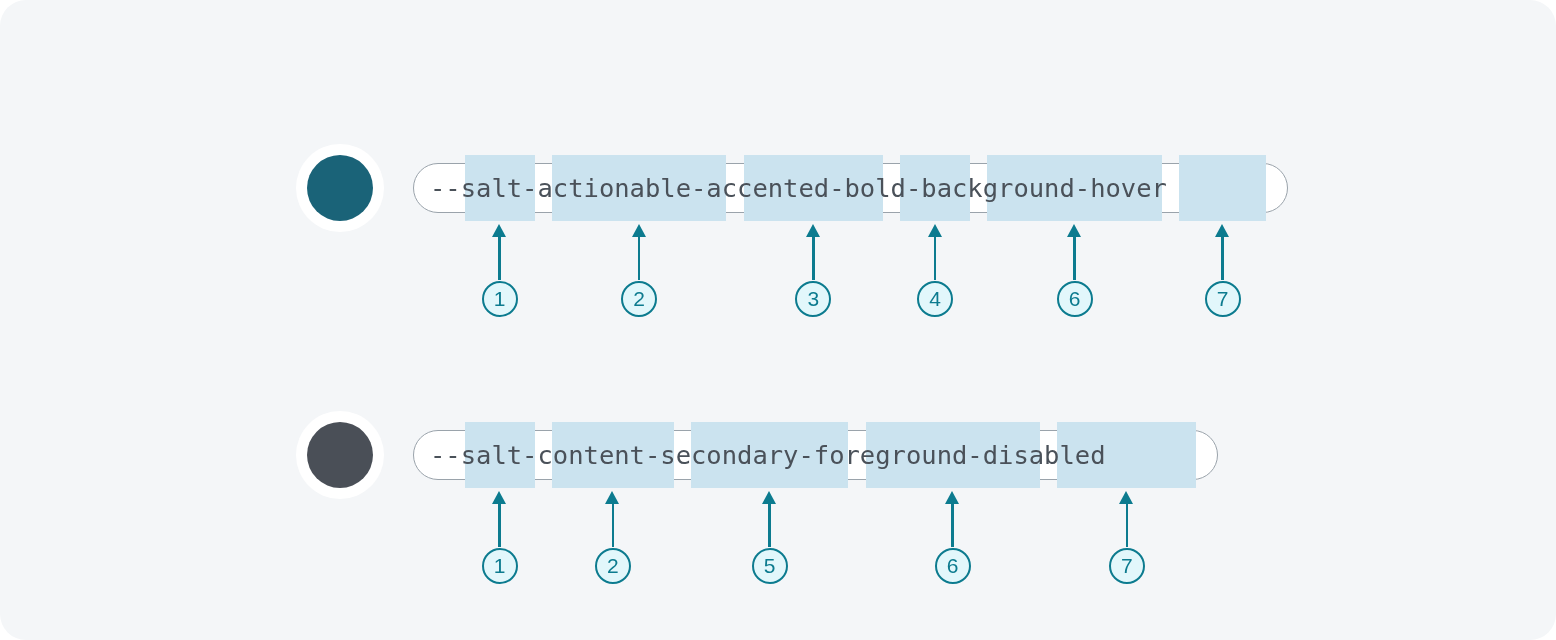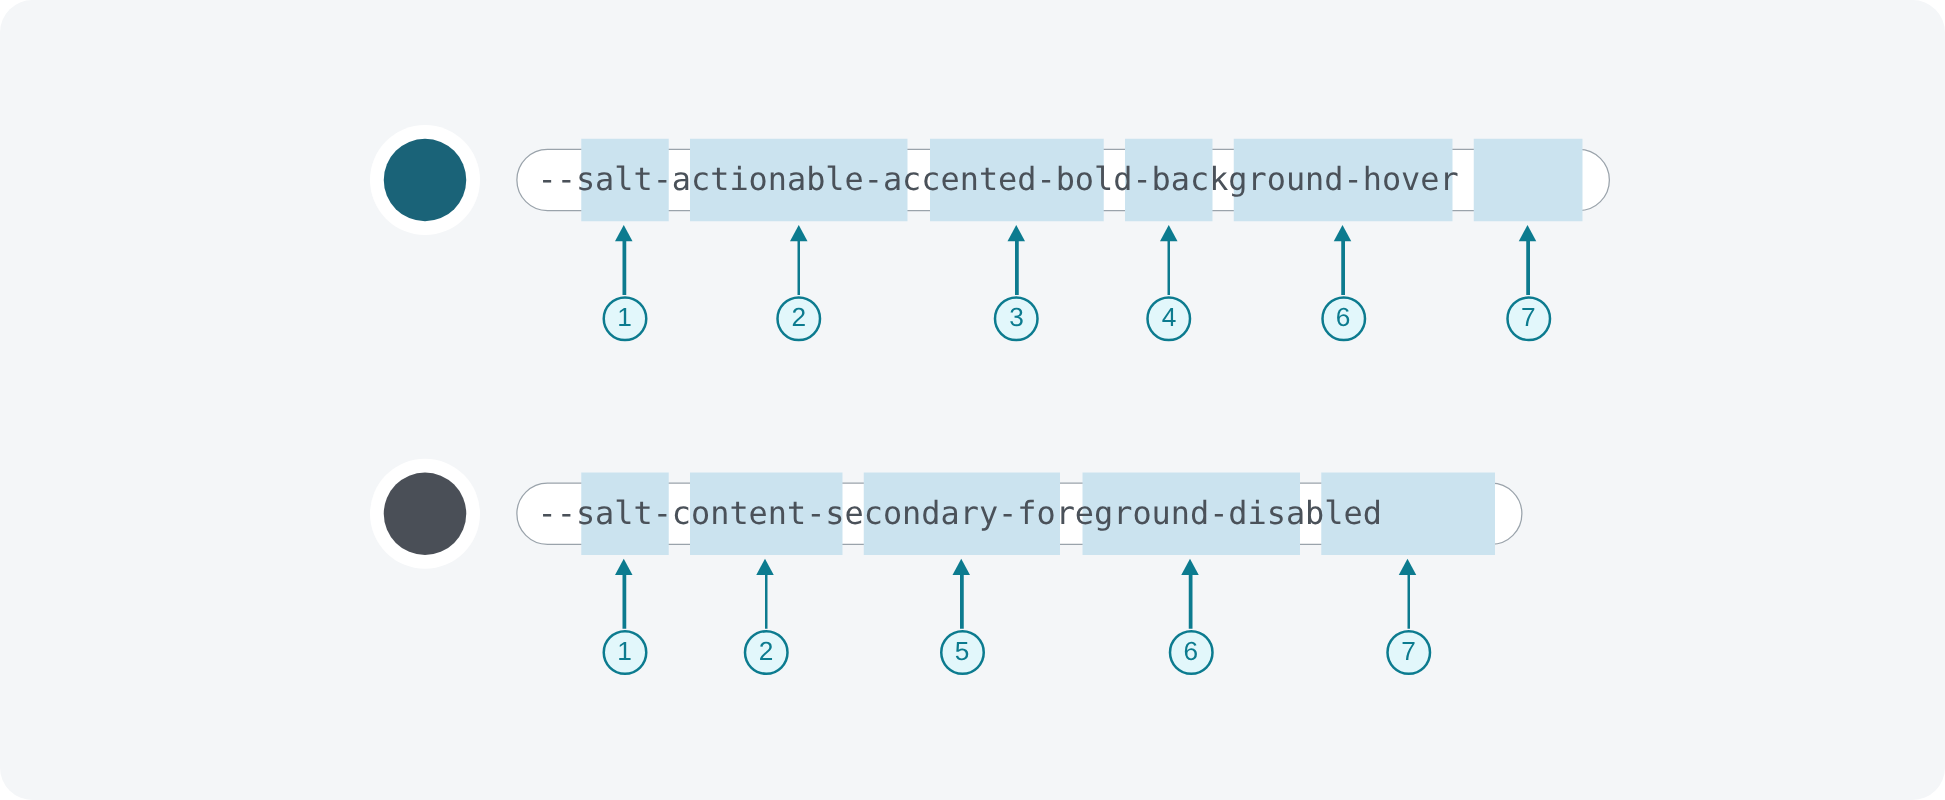--- a/index.html
+++ b/index.html
@@ -21,20 +21,21 @@
     height: 640px;
     background: #f4f6f8;
     border-radius: 26px;
     box-sizing: border-box;
   }
 
   .diagram-row {
     position: absolute;
     left: 0;
     width: 1552px;
+    margin-top: 44px;
   }
   .diagram-row.row-0 { top: 0; height: 320px; }
   .diagram-row.row-1 { top: 272px; height: 320px; }
 
   
   .swatch-ring {
     position: absolute;
     width: 88px;
     height: 88px;
     border-radius: 50%;

